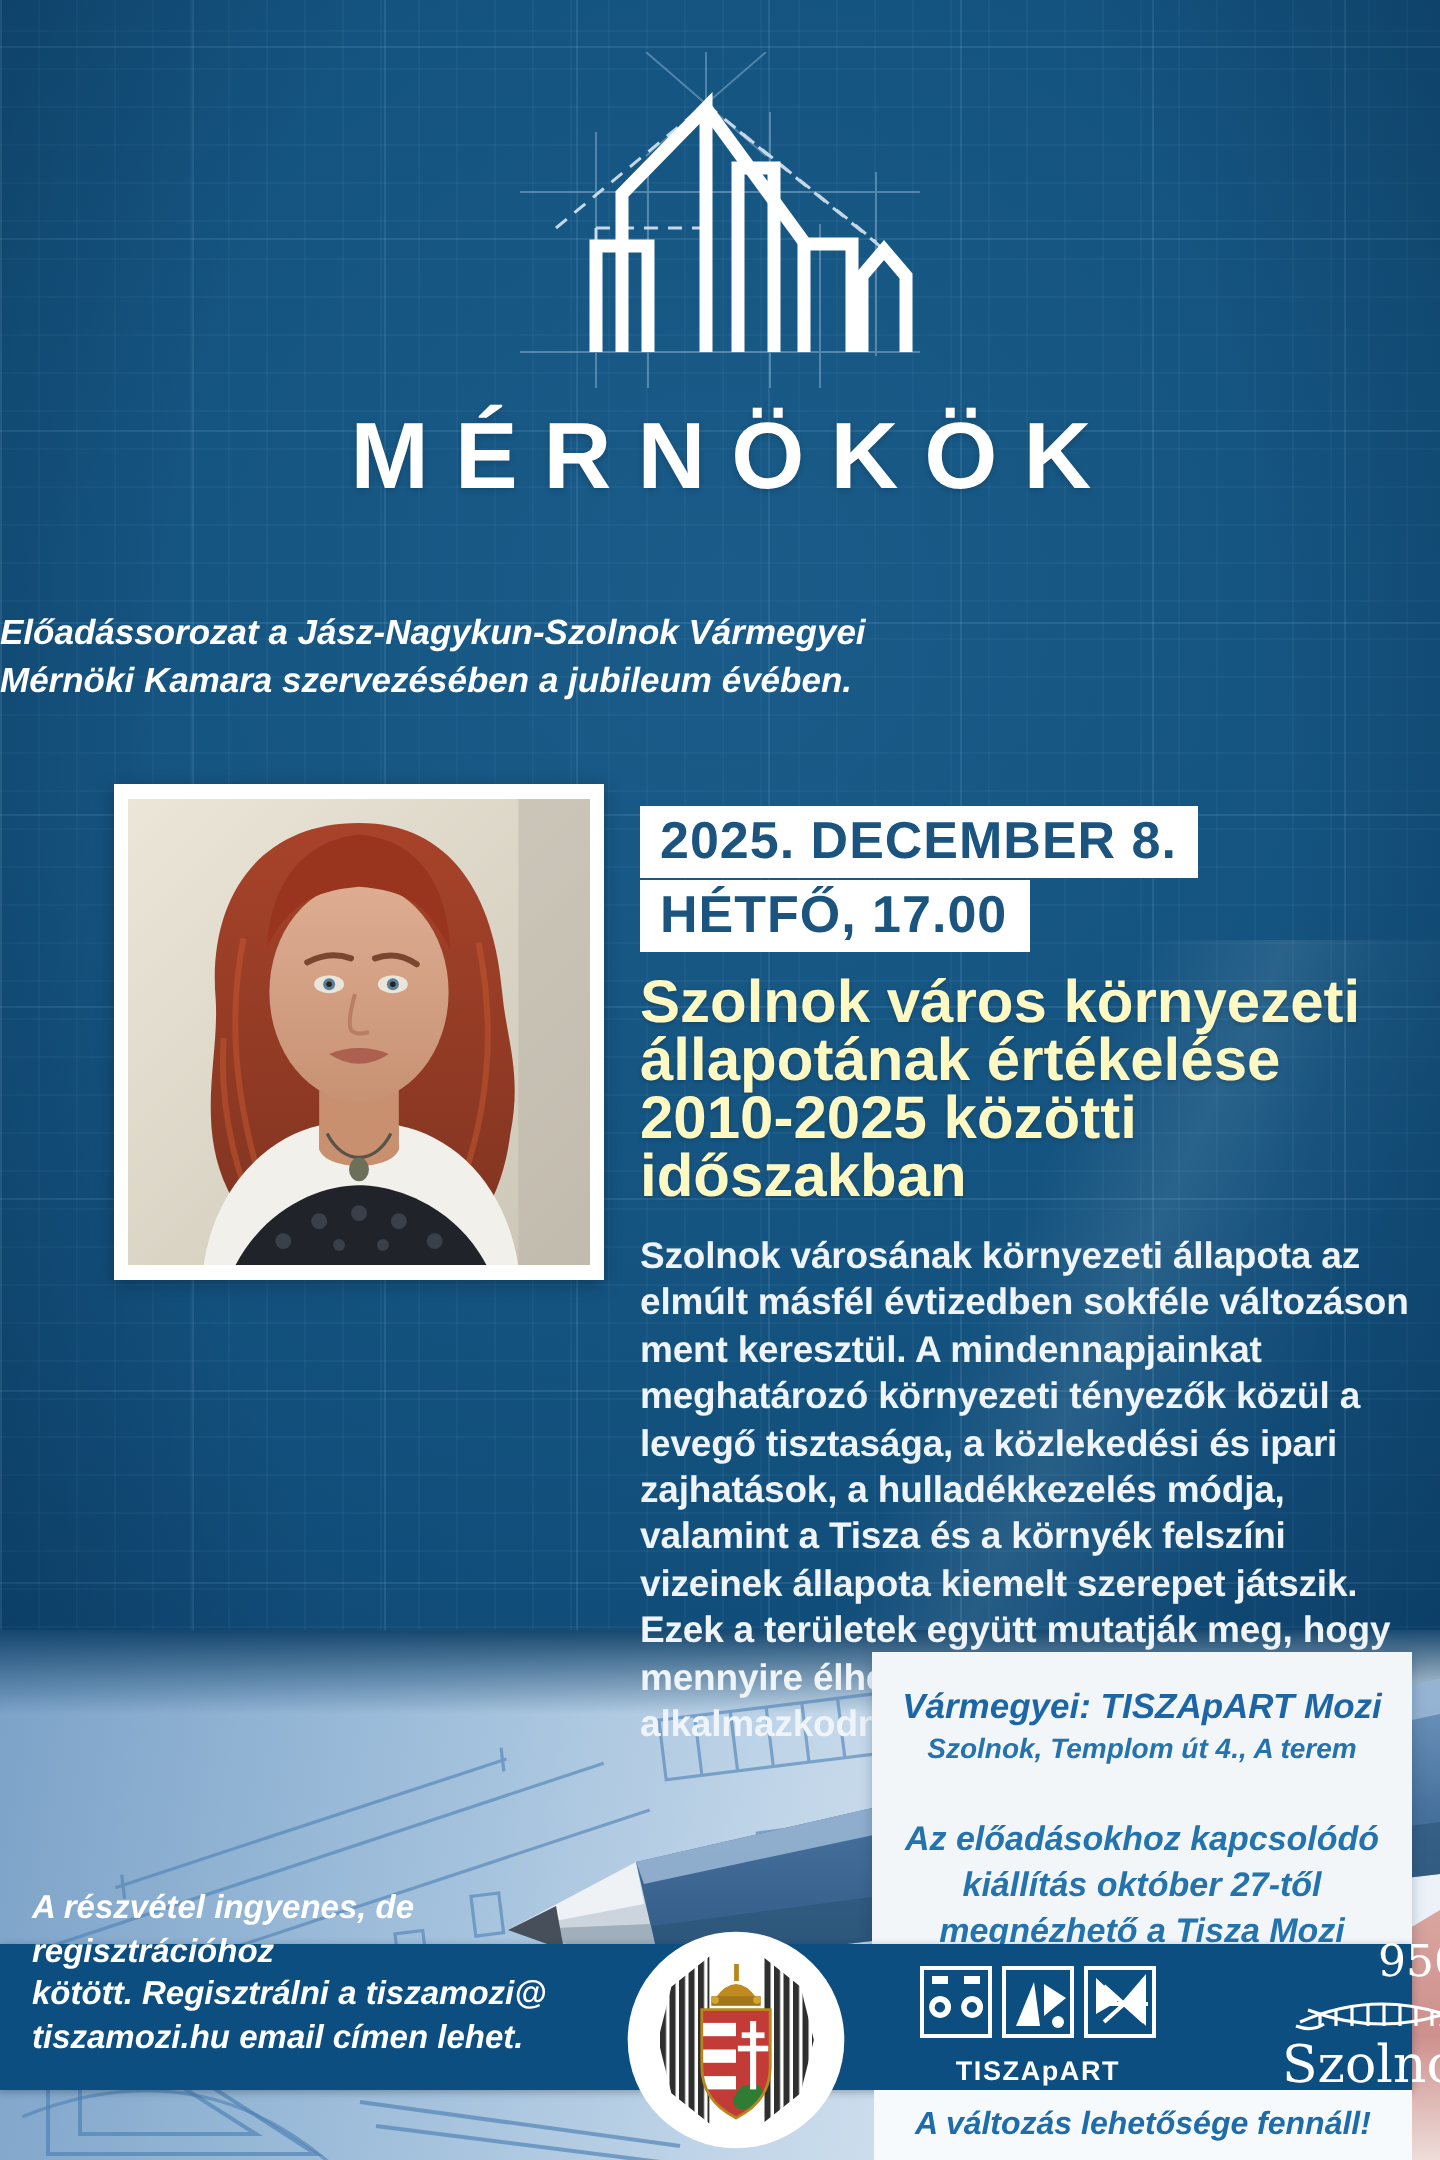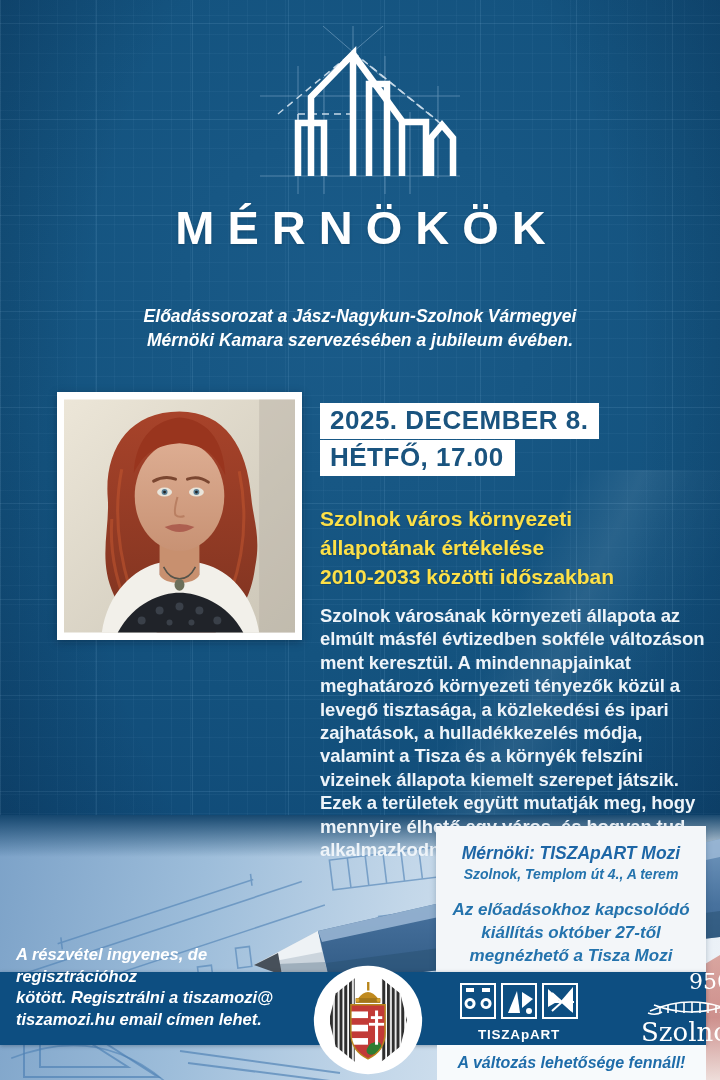--- a/index.html
+++ b/index.html
@@ -31,21 +31,21 @@
   .main-title {
     position:absolute; z-index:3; top:200px; left:0; width:720px; text-align:center;
     color:#fff; font-size:47px; font-weight:bold; letter-spacing:13px; padding-left:14px;
     text-shadow:0 1px 3px rgba(0,0,0,.18);
   }
   .sub-title {
     position:absolute; z-index:3; top:255px; left:0; width:720px; text-align:center;
     color:#fff; font-size:27px; font-weight:bold; letter-spacing:11px; padding-left:11px;
   }
   .tagline {
-    position:absolute; z-index:3; top:304px; left:0; width:720px; text-align:center;
+    position:absolute; z-index:3; top:304px; left:0; width:720px; 
     color:#fff; font-size:17.5px; font-weight:bold; font-style:italic; line-height:24px;
   }
   
   .photo-frame {
     position:absolute; z-index:3; left:57px; top:392px; width:245px; height:248px;
     background:#fff; padding:7px; box-shadow:0 2px 8px rgba(0,20,40,.35);
   }
   .photo-frame svg { display:block; width:100%; height:100%; }
   .speaker-block {
     position:absolute; z-index:3; left:8px; top:646px; width:290px; text-align:right;
@@ -54,21 +54,21 @@
   .speaker-name { font-size:25px; font-weight:bold; font-style:italic; margin-bottom:6px; }
   .speaker-role { font-size:20.5px; font-style:italic; font-weight:bold; line-height:26px; opacity:.97; }
   
   .event-col { position:absolute; z-index:3; left:320px; top:403px; width:392px; }
   .date-chip {
     display:table; background:#fff; color:#1a547f;
     font-size:26px; font-weight:bold; letter-spacing:.5px;
     padding:2px 11px 3px 10px; margin-bottom:1px;
   }
   .lecture-title {
-    margin-top:28px; color:#fde047; font-size:21px; font-weight:bold; line-height:29px;
+    margin-top:11px; color:#fef9c3; font-size:30px; font-weight:bold; line-height:29px;
     text-shadow:0 1px 2px rgba(0,0,0,.2);
   }
   .lecture-desc {
     margin-top:13px; width:392px; color:#eef4f9; font-size:18.5px; font-weight:bold;
     line-height:23.4px; letter-spacing:-0.1px;
   }
   
   .blueprint-photo {
     position:absolute; z-index:2; left:0; top:815px; width:720px; height:265px;
     background:linear-gradient(100deg, #7ca2c8 0%, #9dbdda 28%, #c3d7e9 55%, #e3ecf5 85%, #eef3f8 100%);
@@ -79,21 +79,21 @@
   }
   .blueprint-photo svg { position:absolute; inset:0; width:100%; height:100%; }
   
   .venue-box {
     position:absolute; z-index:4; left:436px; top:826px; width:270px; height:148px;
     background:#f3f6f9; text-align:center; padding-top:17px;
     box-shadow:0 2px 6px rgba(10,40,70,.25);
   }
   .venue-label { color:#1d66a6; font-size:17.5px; font-weight:bold; font-style:italic; }
   .venue-address { color:#2473ad; font-size:14px; font-weight:bold; font-style:italic; margin-top:2px; }
-  .venue-note { color:#2473ad; font-size:17px; font-weight:bold; font-style:italic; line-height:23px; margin-top:16px; }
+  .venue-note { color:#2473ad; font-size:17px; font-weight:bold; font-style:italic; line-height:23px; margin-top:26px; }
   
   .footer-band {
     position:absolute; z-index:4; left:0; top:972px; width:706px; height:73px;
     background:#0d4e81; box-shadow:0 1px 4px rgba(0,20,40,.3);
   }
   .registration {
     position:absolute; z-index:5; left:16px; top:944px; width:300px;
     color:#fff; font-size:16.5px; font-weight:bold; font-style:italic; line-height:21.5px;
   }
   .chamber-logo { position:absolute; z-index:6; left:311px; top:963px; width:114px; height:114px; }
@@ -209,21 +209,21 @@
     </svg>
   </div>
 
 
   <div class="event-col">
     <div class="date-chip">2025. DECEMBER 8.</div>
     <div class="date-chip">HÉTFŐ, 17.00</div>
     <div class="lecture-title">
       <div>Szolnok város környezeti</div>
       <div>állapotának értékelése</div>
-      <div>2010-2033 közötti időszakban</div>
+      <div>2010-2025 közötti időszakban</div>
     </div>
     <div class="lecture-desc">Szolnok városának környezeti állapota az elmúlt másfél évtizedben sokféle változáson ment keresztül. A mindennapjainkat meghatározó környezeti tényezők közül a levegő tisztasága, a közlekedési és ipari zajhatások, a hulladékkezelés módja, valamint a Tisza és a környék felszíni vizeinek állapota kiemelt szerepet játszik. Ezek a területek együtt mutatják meg, hogy mennyire élhető egy város, és hogyan tud alkalmazkodni a környezeti kihívásokhoz.</div>
   </div>
 
   <div class="blueprint-photo">
     <svg viewBox="0 0 720 265" preserveAspectRatio="none">
       <defs>
         <linearGradient id="pbody" x1="0" y1="0" x2="0" y2="1">
           <stop offset="0" stop-color="#7399bf"></stop>
             <stop offset=".45" stop-color="#48729e"></stop>
@@ -262,21 +262,21 @@
       <polygon points="254,150 325,147 330,168" fill="#9fafbc"></polygon>
       <polygon points="254,150 278,138 282,160" fill="#47505a"></polygon>
       <polygon points="318,116 720,24 720,122 330,168" fill="url(#pbody)"></polygon>
       <polygon points="318,116 720,24 720,42 322,127" fill="#9cb9d6" opacity=".85"></polygon>
       <polygon points="326,148 720,96 720,122 330,168" fill="#27506f" opacity=".5"></polygon>
       <polygon points="700,152 720,140 720,265 700,265" fill="url(#pinkG)" opacity=".85"></polygon>
     </svg>
   </div>
 
   <div class="venue-box">
-    <div class="venue-label">Mérnöki: TISZApART Mozi</div>
+    <div class="venue-label">Vármegyei: TISZApART Mozi</div>
     <div class="venue-address">Szolnok, Templom út 4., A terem</div>
     <div class="venue-note">
       <div>Az előadásokhoz kapcsolódó</div>
       <div>kiállítás október 27-től</div>
       <div>megnézhető a Tisza Mozi</div>
       <div>Art Caféban.</div>
     </div>
   </div>
 
   <div class="footer-band"></div>

